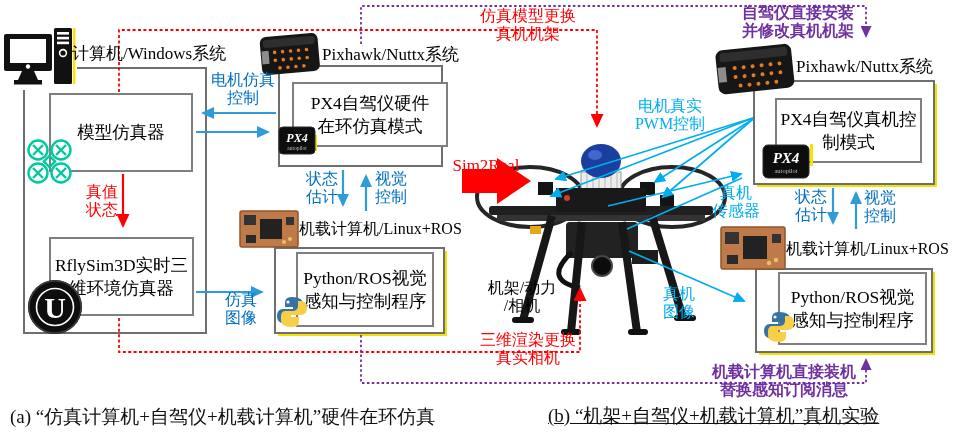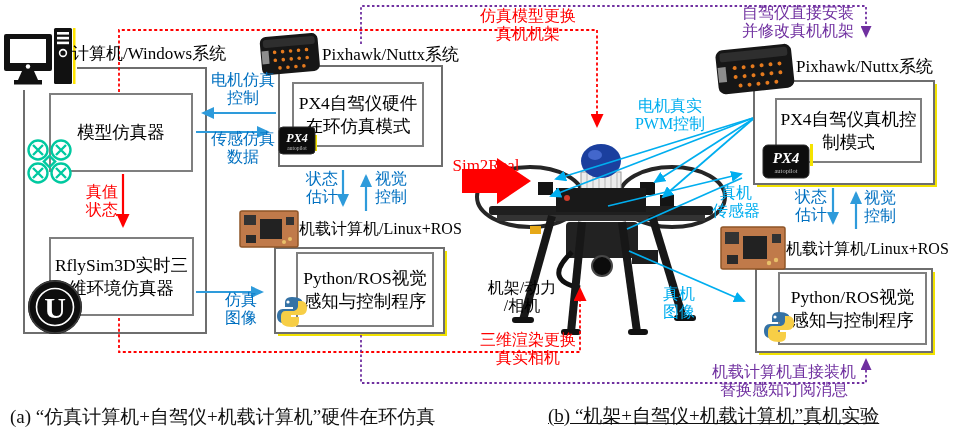--- a/index.html
+++ b/index.html
@@ -11,21 +11,21 @@
         display:flex;flex-direction:column;align-items:center;justify-content:center;
         font-size:17.5px;line-height:23px;color:#000;text-align:center;white-space:nowrap;z-index:1;}
   .obox{z-index:1;}
   #overlay{position:absolute;left:0;top:0;z-index:2;pointer-events:none;}
   .lbl{position:absolute;z-index:3;text-align:center;white-space:nowrap;
        font-size:16px;line-height:18px;}
   .one{line-height:19px;}
   .blue{color:#0070C0;}
   .cyan{color:#00AEEF;}
   .red{color:#FF0000;}
-  .purple{color:#7030A0;}
+  .purple{color:#7030A0;font-weight:bold;}
   .blk{color:#000;}
   .cap{position:absolute;z-index:3;font-size:19px;color:#111;white-space:nowrap;}
   .sys{font-size:17px;color:#000;}
 </style>
 </head>
 <body>
 
 <div id="canvas">
 
   <div class="obox" style="left:23px;top:67px;width:184px;height:267px;"></div>
@@ -33,21 +33,21 @@
   <div class="ibox" style="left:49px;top:93px;width:144px;height:79px;">
     <span>模型仿真器</span>
   </div>
 
   <div class="ibox" style="left:49px;top:237px;width:145px;height:79px;">
     <span>RflySim3D实时三</span>
     <span>维环境仿真器</span>
   </div>
 
   <div class="obox" style="left:278px;top:65px;width:165px;height:102px;"></div>
-  <div class="ibox" style="left:292px;top:82px;width:132px;height:65px;">
+  <div class="ibox" style="left:292px;top:82px;width:156px;height:65px;">
     <span>PX4自驾仪硬件</span>
     <span>在环仿真模式</span>
   </div>
 
   <div class="obox ybox" style="left:274px;top:247px;width:171px;height:87px;"></div>
   <div class="ibox" style="left:296px;top:252px;width:138px;height:75px;">
     <span>Python/ROS视觉</span>
     <span>感知与控制程序</span>
   </div>
 
@@ -271,24 +271,20 @@
   <div class="lbl one sys" style="left:72px;top:44px;">计算机/Windows系统</div>
   <div class="lbl one sys" style="left:322px;top:45px;">Pixhawk/Nuttx系统</div>
   <div class="lbl one sys" style="left:796px;top:57px;">Pixhawk/Nuttx系统</div>
   <div class="lbl one sys" style="left:299px;top:219px;font-size:16px;">机载计算机/Linux+ROS</div>
   <div class="lbl one sys" style="left:786px;top:239px;font-size:16px;">机载计算机/Linux+ROS</div>
 
   <div class="lbl blue" style="left:205px;top:71px;width:76px;">
     <div>电机仿真</div>
     <div>控制</div>
   </div>
-  <div class="lbl blue" style="left:205px;top:130px;width:76px;">
-    <div>传感仿真</div>
-    <div>数据</div>
-  </div>
   <div class="lbl red" style="left:82px;top:183px;width:40px;">
     <div>真值</div>
     <div>状态</div>
   </div>
   <div class="lbl blue" style="left:301px;top:170px;width:42px;">
     <div>状态</div>
     <div>估计</div>
   </div>
   <div class="lbl blue" style="left:370px;top:170px;width:42px;">
     <div>视觉</div>

